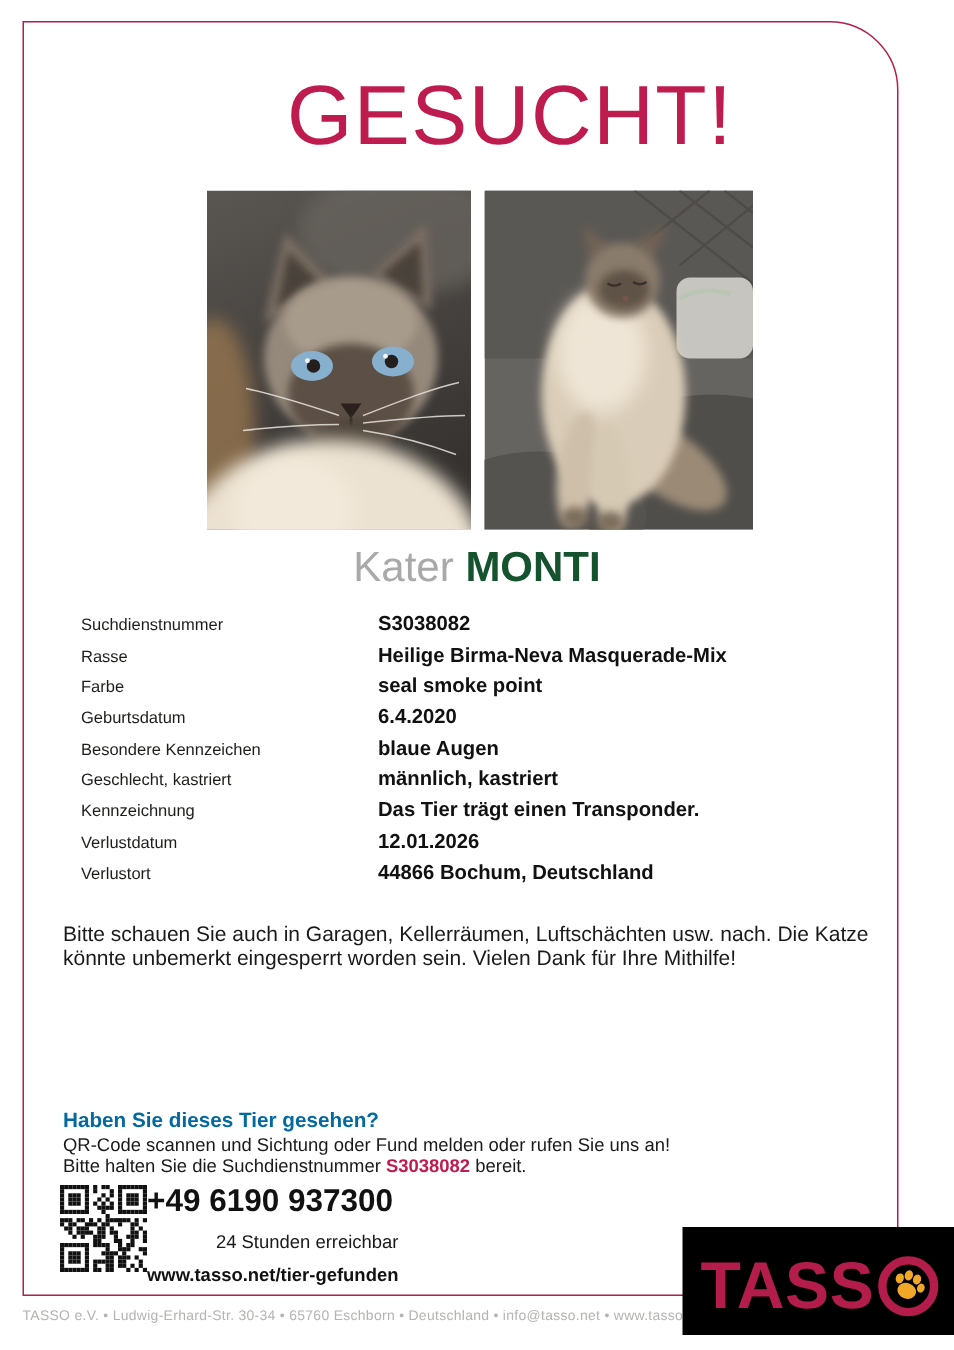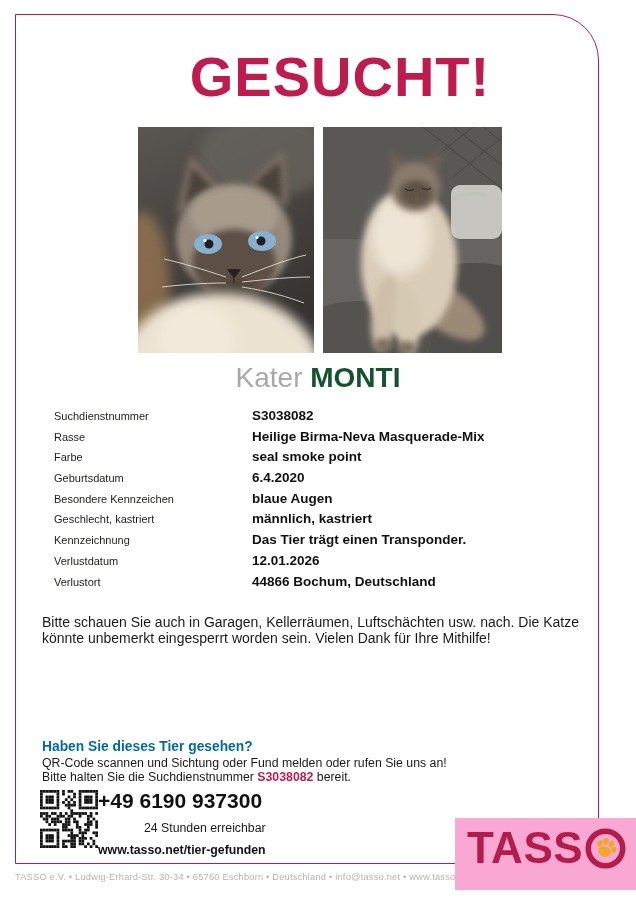--- a/index.html
+++ b/index.html
@@ -1,21 +1,21 @@
 <!DOCTYPE html>
 <html><head>
 <meta charset="utf-8">
 <style>
   * { margin:0; padding:0; box-sizing:border-box; }
   html,body { width:636px; height:900px; background:#ffffff; overflow:hidden;
     font-family:"Liberation Sans", sans-serif; position:relative; }
   .frame { position:absolute; left:15px; top:14px; width:584px; height:850px;
     border:1.7px solid #b41d4b; border-radius:0 46px 0 0; z-index:1; }
   .title { position:absolute; top:44px; left:0; right:0; text-align:center;
-    font-size:56px; font-weight:bold; color:#be1c4e; letter-spacing:1px; z-index:2;padding-left:44px; }
+    font-size:56px; font-weight:normal; color:#be1c4e; letter-spacing:1px; z-index:2;padding-left:44px; }
   .photos { position:absolute; top:127px; left:138px; display:flex; gap:9px; z-index:2; }
   .photo { display:block; height:226px; }
   .photo.p1 { width:176px; }
   .photo.p2 { width:179px; }
   .name { position:absolute; top:362px; left:0; right:0; text-align:center;
     font-size:28px; z-index:2; }
   .name .ntype { color:#a9a9a9; }
   .name .nname { color:#14532d; font-weight:bold; }
   .details { position:absolute; top:408px; left:42px; z-index:2; }
   .drow { display:flex; align-items:baseline; height:20.7px;margin-left:12px; }
@@ -27,21 +27,21 @@
     line-height:13.8px; color:#1a1a1a; z-index:2; }
   .sheading { font-size:13.8px; font-weight:bold; color:#0369a1; margin-bottom:3px; }
   .snum { color:#be1c4e; font-weight:bold; }
   .contact { position:absolute; top:790px; left:40px; display:flex; z-index:2; }
   .qr { width:58px; height:58px; }
   .cinfo { }
   .phone { font-size:21px; font-weight:bold; color:#111; line-height:1; }
   .avail { font-size:12.3px; color:#1a1a1a; margin-top:10px;text-align:right; }
   .curl { font-size:12.3px; font-weight:bold; color:#111; margin-top:8px; }
   .logo-area { position:absolute; left:455px; top:818px; width:181px; height:72px;
-    background:#f9a8d4; z-index:3; display:flex; 
+    background:#000000; z-index:3; display:flex; align-items:flex-end;
     padding:0 0 12px 12px; }
   .logo { display:flex; align-items:center; }
   .logo-text { font-size:44px; font-weight:bold; color:#b41d4b; letter-spacing:0.5px; line-height:0.85; }
   .logo-o { width:41px; height:41px; margin-left:2px; }
   .footer { position:absolute; top:872px; left:15px; font-size:9.3px;
     color:#b5b3b1; letter-spacing:0.2px; z-index:2; }
 </style>
 </head>
 <body>
 

